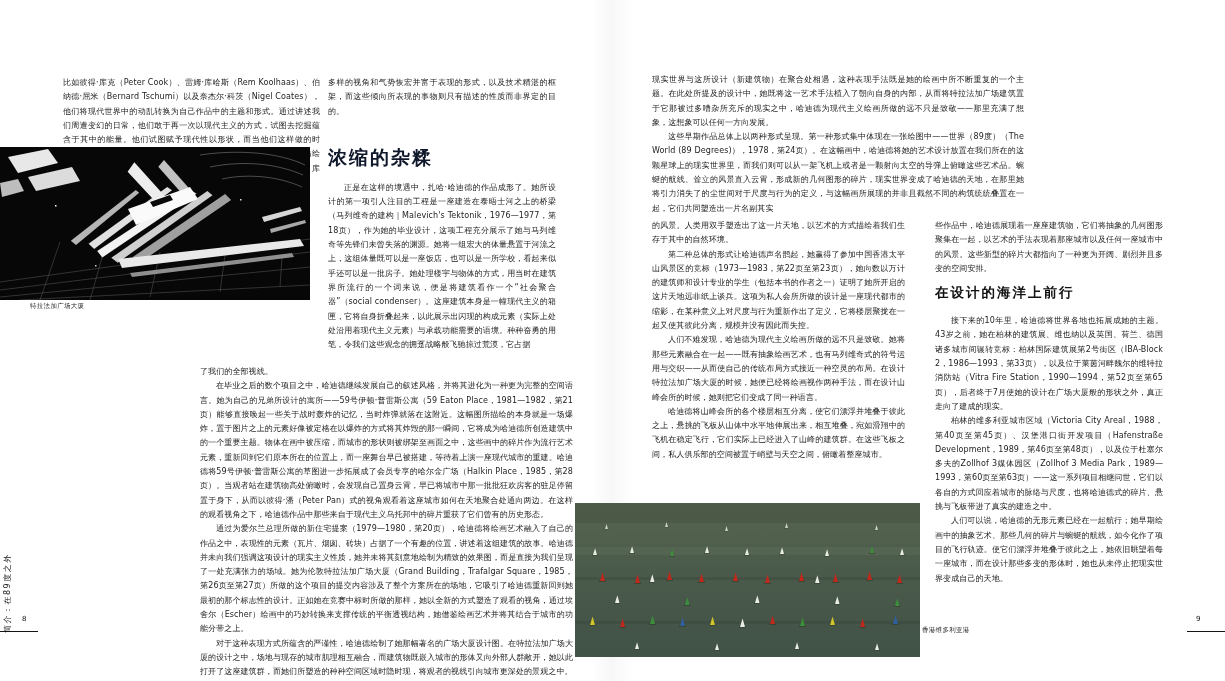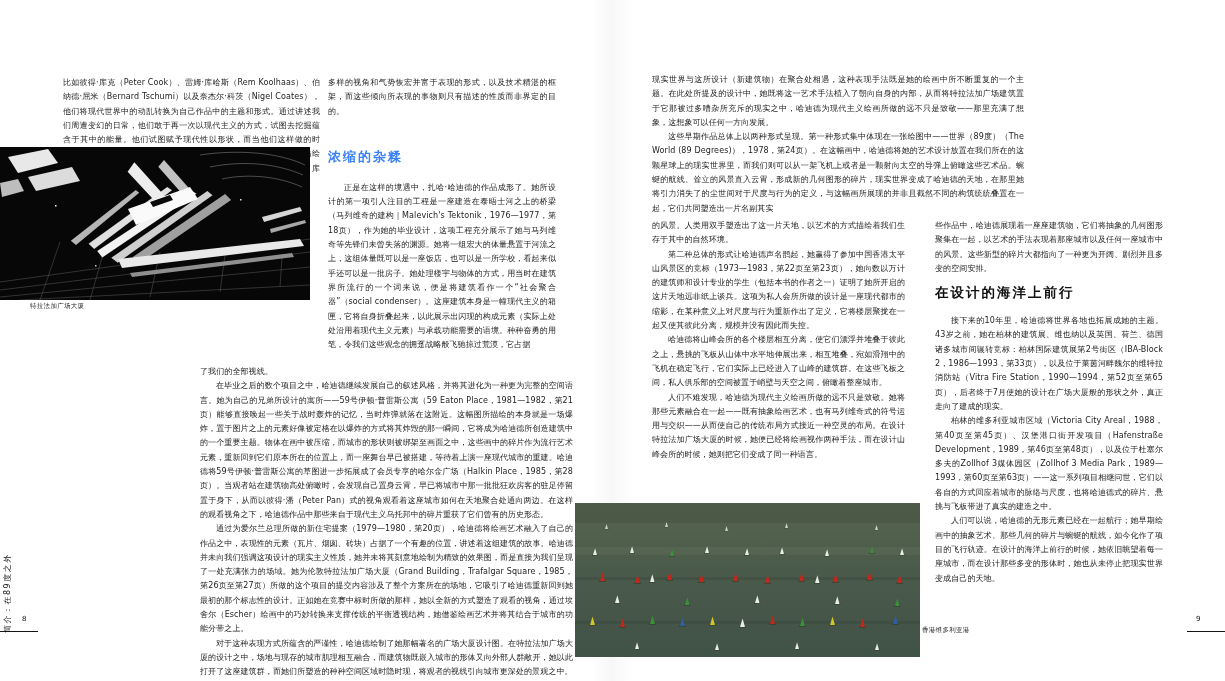--- a/index.html
+++ b/index.html
@@ -14,21 +14,21 @@
     background:linear-gradient(90deg,rgba(0,0,0,0) 0%,rgba(0,0,0,0.03) 50%,rgba(0,0,0,0) 100%);
   }
   .tblock{
     position:absolute;overflow:hidden;
     font-size:8px;line-height:14.3px;text-align:justify;
     color:#1c1c1c;letter-spacing:0.1px;margin-top:43px;
   }
   .tblock p{margin:0;}
   .tblock p.ind{text-indent:2em;}
   h2.sec{
-    font-size:13px;font-weight:bold;letter-spacing:2px;color:#3b82f6;
+    font-size:19px;font-weight:bold;letter-spacing:2px;color:#0f172a;
     margin:30px 0 16px 0;line-height:16px;
   }
   h2.sec2{
     font-size:13.5px;font-weight:bold;letter-spacing:2px;color:#111;
     margin:8px 0 14px 0;line-height:16px;
   }
   .caption{
     position:absolute;font-size:6.5px;line-height:8px;color:#2a2a2a;
     letter-spacing:0.3px;
   }
@@ -125,30 +125,30 @@
 <div class="footrule l"></div>
 
 <div class="tblock" style="left:652px;top:30px;width:372px;height:145px;">
   <p>现实世界与这所设计（新建筑物）在聚合处相遇，这种表现手法既是她的绘画中所不断重复的一个主题。在此处所提及的设计中，她既将这一艺术手法植入了朝向自身的内部，从而将特拉法加广场建筑置于它那被过多嘈杂所充斥的现实之中，哈迪德为现代主义绘画所做的远不只是致敬——那里充满了想象，这想象可以任何一方向发展。</p>
   <p class="ind">这些早期作品总体上以两种形式呈现。第一种形式集中体现在一张绘图中——世界（89度）（The World (89 Degrees)），1978，第24页）。在这幅画中，哈迪德将她的艺术设计放置在我们所在的这颗星球上的现实世界里，而我们则可以从一架飞机上或者是一颗射向太空的导弹上俯瞰这些艺术品。蜿蜒的航线、耸立的风景直入云霄，形成新的几何图形的碎片，现实世界变成了哈迪德的天地，在那里她将引力消失了的尘世间对于尺度与行为的定义，与这幅画所展现的并非且截然不同的构筑统统叠置在一起，它们共同塑造出一片名副其实</p>
 </div>
 
 <div class="tblock" style="left:652px;top:176px;width:253px;height:324px;">
   <p>的风景。人类用双手塑造出了这一片天地，以艺术的方式描绘着我们生存于其中的自然环境。</p>
   <p class="ind">第二种总体的形式让哈迪德声名鹊起，她赢得了参加中国香港太平山风景区的竞标（1973—1983，第22页至第23页），她向数以万计的建筑师和设计专业的学生（包括本书的作者之一）证明了她所开启的这片天地远非纸上谈兵。这项为私人会所所做的设计是一座现代都市的缩影，在某种意义上对尺度与行为重新作出了定义，它将楼层聚拢在一起又使其彼此分离，规模并没有因此而失控。</p>
+  <p class="ind">人们不难发现，哈迪德为现代主义绘画所做的远不只是致敬。她将那些元素融合在一起——既有抽象绘画艺术，也有马列维奇式的符号运用与交织——从而使自己的传统布局方式接近一种空灵的布局。在设计特拉法加广场大厦的时候，她便已经将绘画视作两种手法，而在设计山峰会所的时候，她则把它们变成了同一种语言。</p>
   <p class="ind">哈迪德将山峰会所的各个楼层相互分离，使它们漂浮并堆叠于彼此之上，悬挑的飞板从山体中水平地伸展出来，相互堆叠，宛如滑翔中的飞机在稳定飞行，它们实际上已经进入了山峰的建筑群。在这些飞板之间，私人俱乐部的空间被置于峭壁与天空之间，俯瞰着整座城市。</p>
-  <p class="ind">人们不难发现，哈迪德为现代主义绘画所做的远不只是致敬。她将那些元素融合在一起——既有抽象绘画艺术，也有马列维奇式的符号运用与交织——从而使自己的传统布局方式接近一种空灵的布局。在设计特拉法加广场大厦的时候，她便已经将绘画视作两种手法，而在设计山峰会所的时候，她则把它们变成了同一种语言。</p>
 </div>
 
 <div class="tblock" style="left:935px;top:176px;width:228px;height:462px;">
   <p>些作品中，哈迪德展现着一座座建筑物，它们将抽象的几何图形聚集在一起，以艺术的手法表现着那座城市以及任何一座城市中的风景。这些新型的碎片大都指向了一种更为开阔、剧烈并且多变的空间安排。</p>
   <h2 class="sec2">在设计的海洋上前行</h2>
   <p class="ind">接下来的10年里，哈迪德将世界各地也拓展成她的主题。43岁之前，她在柏林的建筑展、维也纳以及英国、荷兰、德国诸多城市间辗转竞标：柏林国际建筑展第2号街区（IBA-Block 2，1986—1993，第33页），以及位于莱茵河畔魏尔的维特拉消防站（Vitra Fire Station，1990—1994，第52页至第65页），后者终于7月使她的设计在广场大厦般的形状之外，真正走向了建成的现实。</p>
   <p class="ind">柏林的维多利亚城市区域（Victoria City Areal，1988，第40页至第45页）、汉堡港口街开发项目（Hafenstraße Development，1989，第46页至第48页），以及位于杜塞尔多夫的Zollhof 3媒体园区（Zollhof 3 Media Park，1989—1993，第60页至第63页）——这一系列项目相继问世，它们以各自的方式回应着城市的脉络与尺度，也将哈迪德式的碎片、悬挑与飞板带进了真实的建造之中。</p>
-  <p class="ind">人们可以说，哈迪德的无形元素已经在一起航行；她早期绘画中的抽象艺术、那些几何的碎片与蜿蜒的航线，如今化作了项目的飞行轨迹。在设计的海洋上前行的时候，她依旧眺望着每一座城市，而在设计那些多变的形体时，她也从未停止把现实世界变成自己的天地。</p>
+  <p class="ind">人们可以说，哈迪德的无形元素已经在一起航行；她早期绘画中的抽象艺术、那些几何的碎片与蜿蜒的航线，如今化作了项目的飞行轨迹。使它们漂浮并堆叠于彼此之上，她依旧眺望着每一座城市，而在设计那些多变的形体时，她也从未停止把现实世界变成自己的天地。</p>
 </div>
 
 <div class="photo">
   <svg width="345" height="154" viewBox="0 0 345 154">
     <defs>
       <linearGradient id="water" x1="0" y1="0" x2="0" y2="1">
         <stop offset="0" stop-color="#56654f"></stop>
         <stop offset="0.5" stop-color="#49594a"></stop>
         <stop offset="1" stop-color="#415247"></stop>
       </linearGradient>

